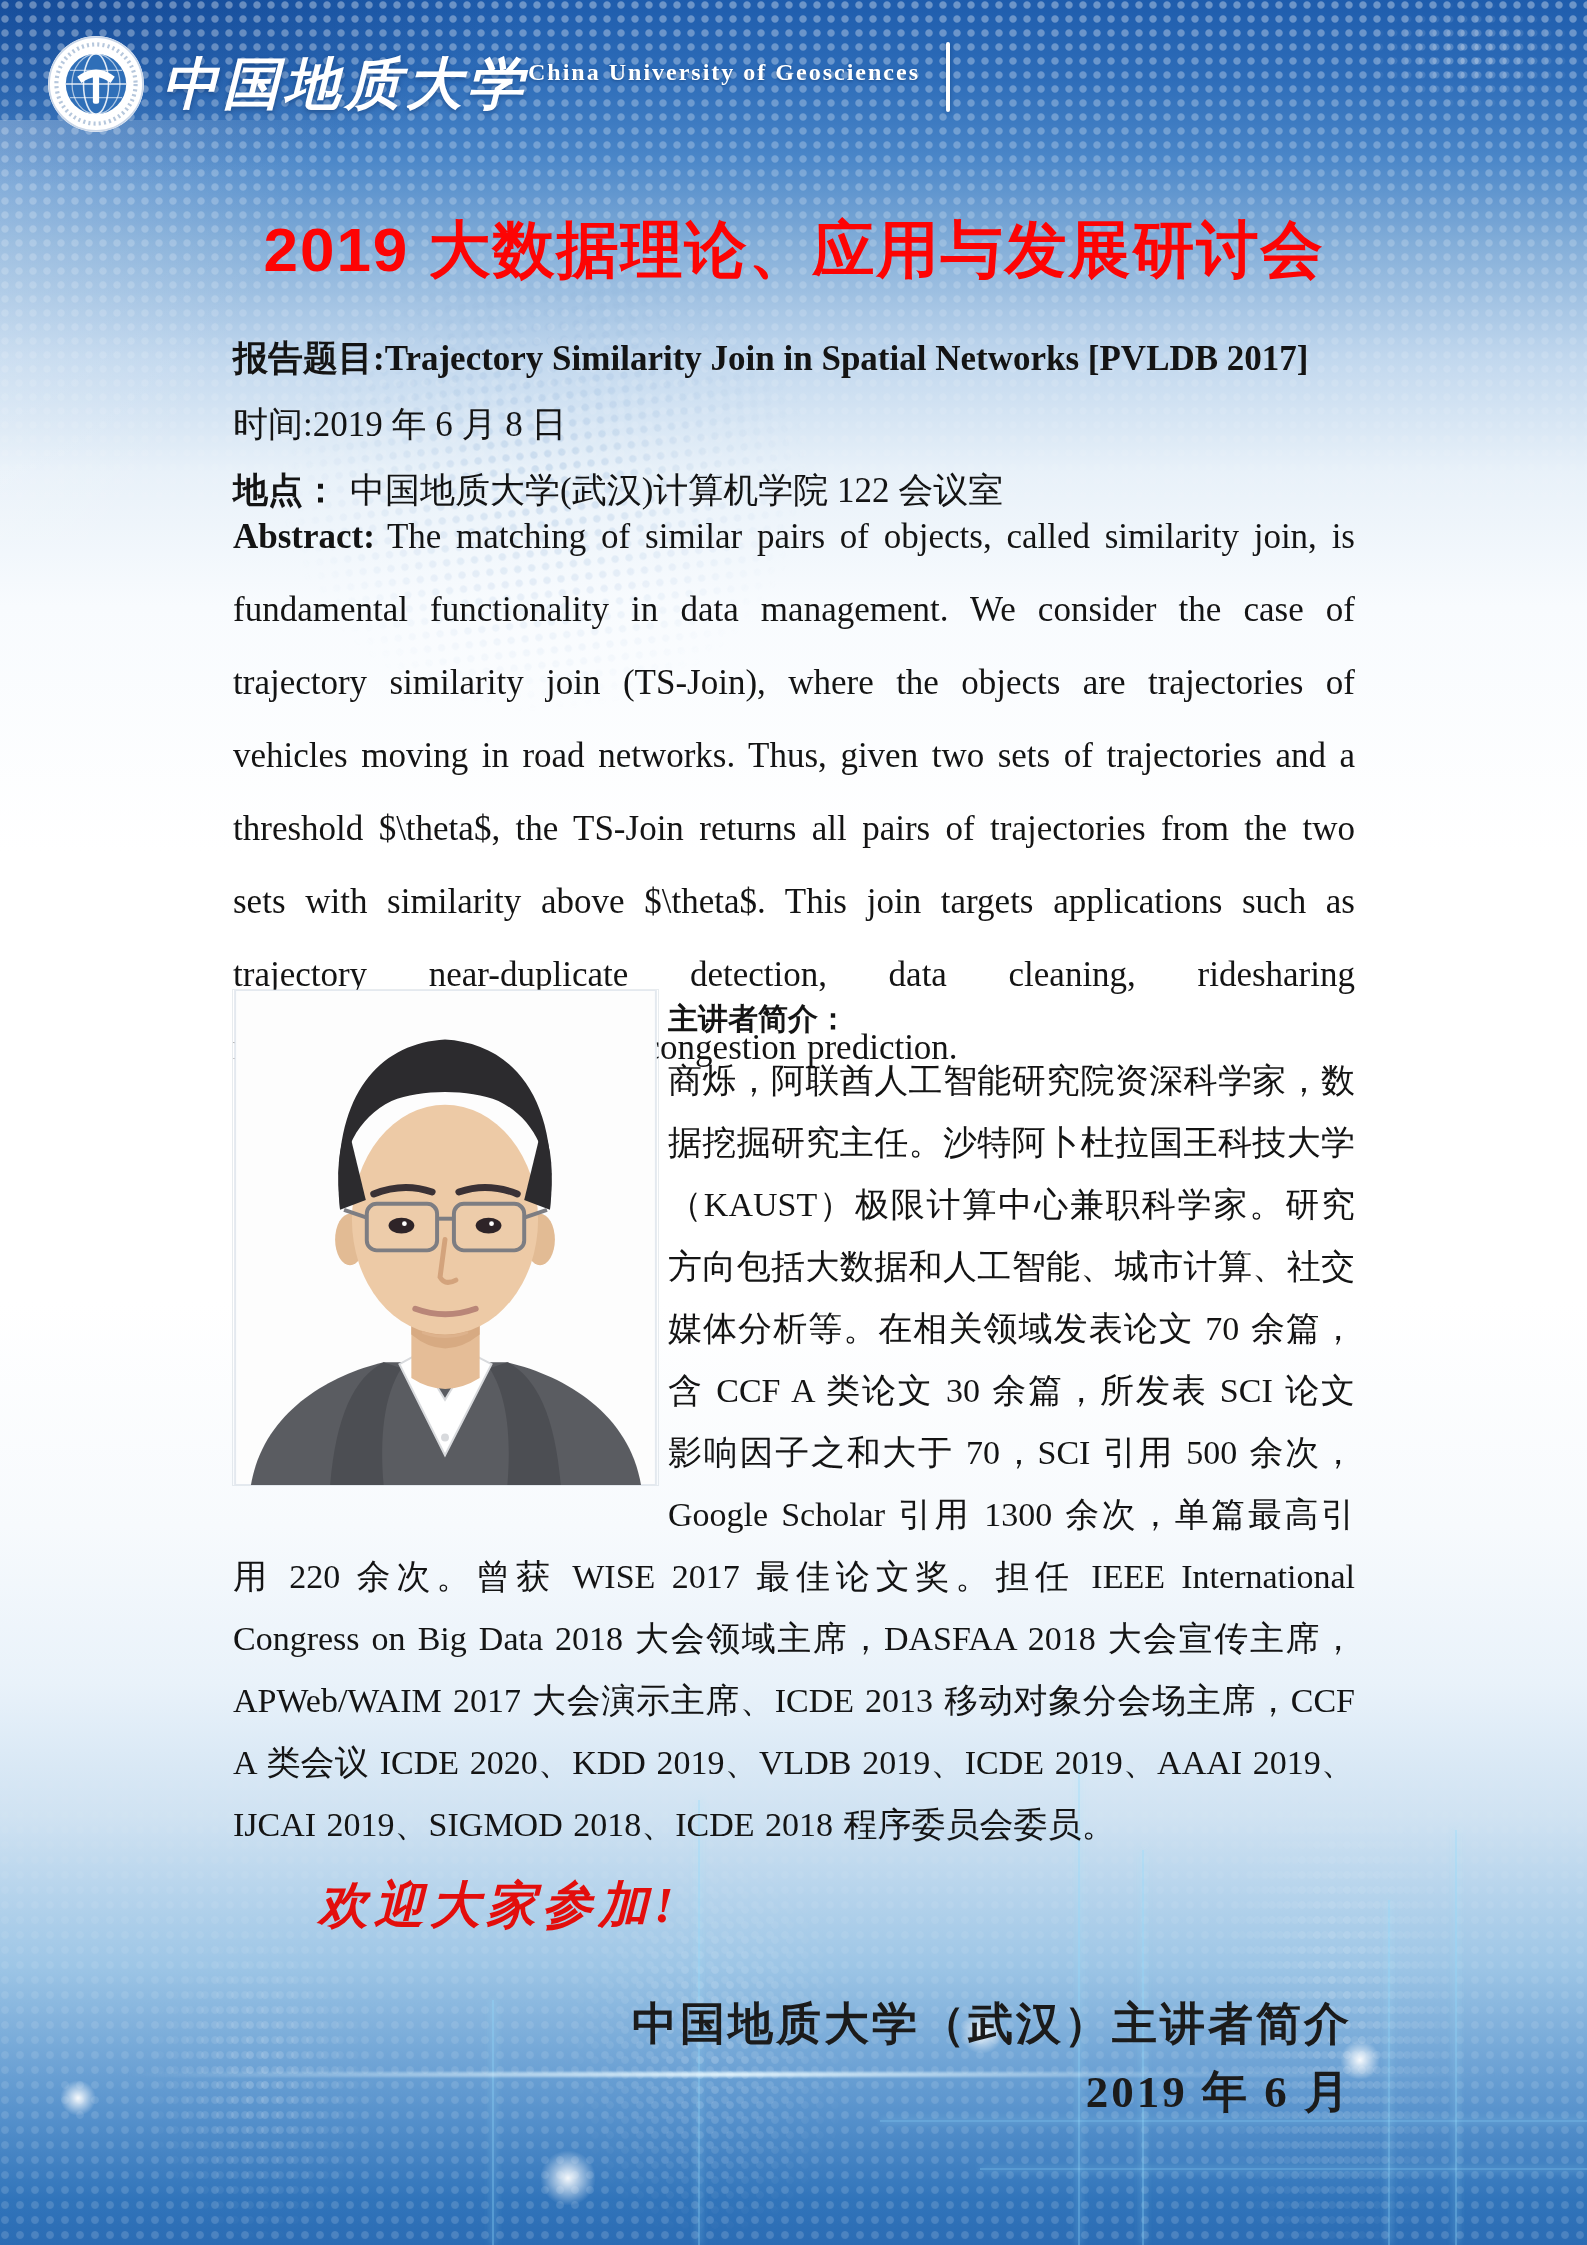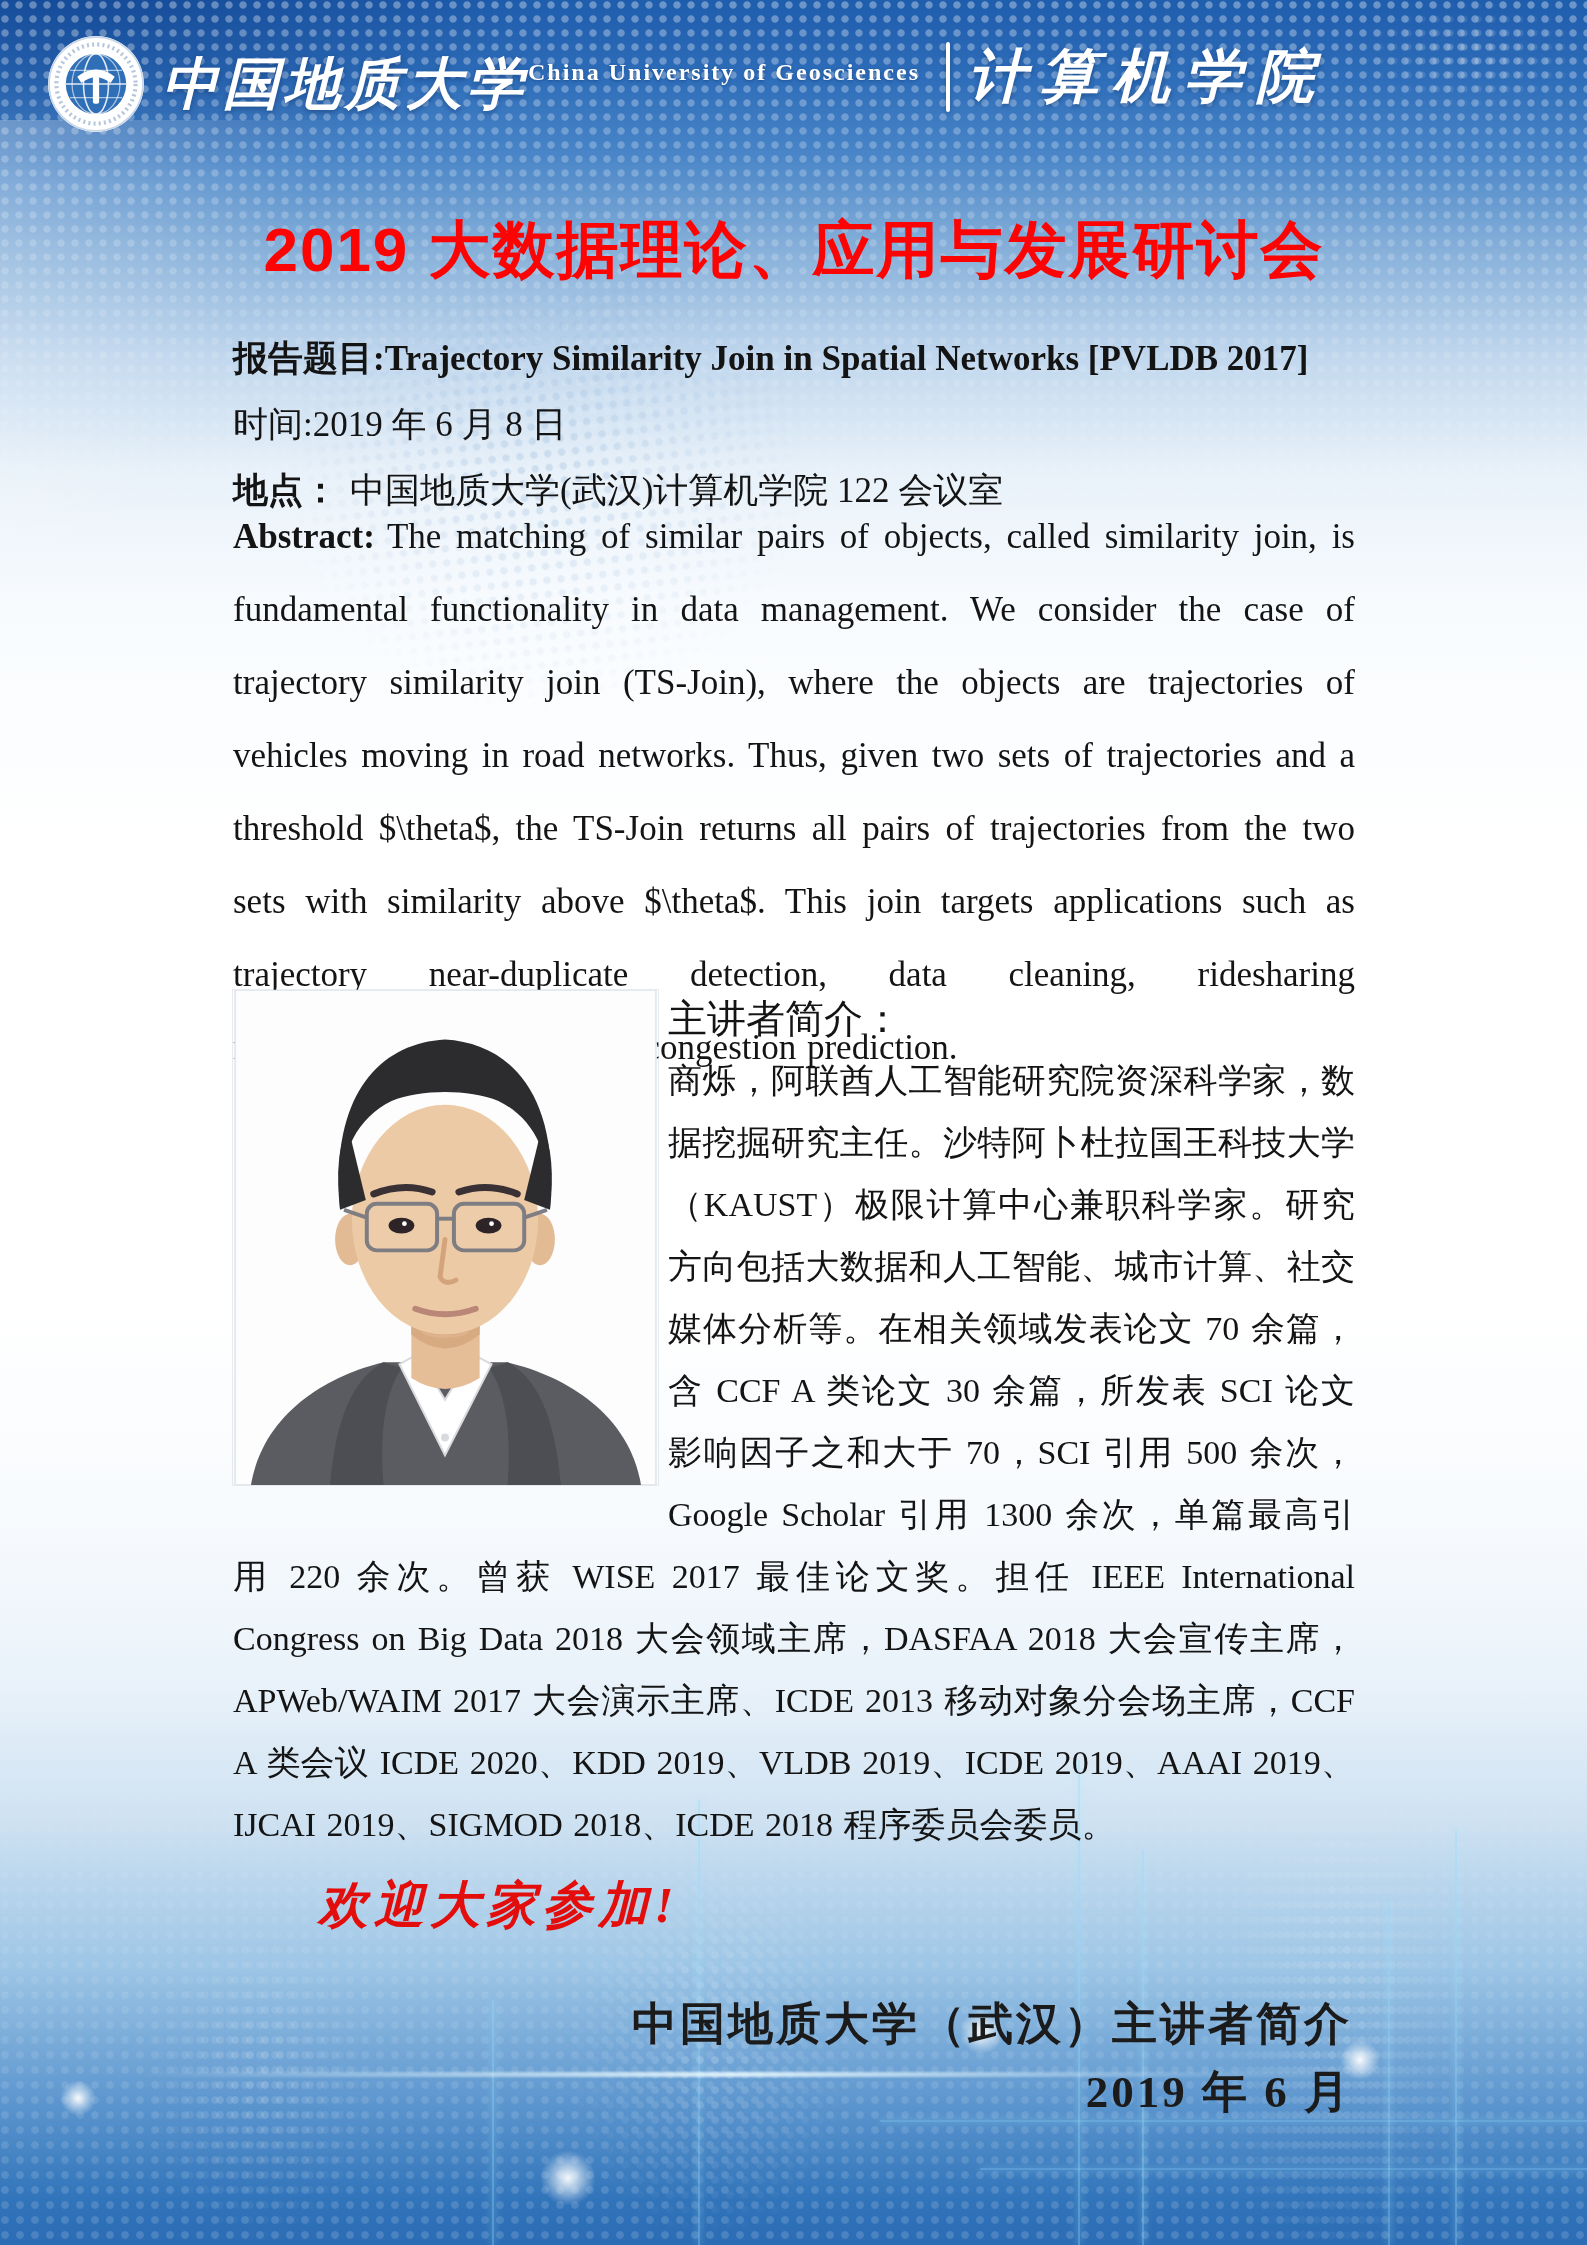--- a/index.html
+++ b/index.html
@@ -69,21 +69,21 @@
   .meta p{margin:0;line-height:66px;}
   .bold{font-weight:bold;}
   .lbl{}
   .lbl.nogap{margin-right:12px;}
   .abstract{position:absolute;top:500px;left:233px;width:1122px;margin:0;
     font-size:35px;line-height:73px;text-align:justify;word-spacing:2px;}
   .abstract .lbl{margin-right:12px;}
   .speaker{position:absolute;top:988px;left:233px;width:1122px;}
   .photo-wrap{float:left;width:425px;height:530px;margin:2px 10px 0 0;}
   .photo{width:425px;height:495px;display:block;box-shadow:0 0 0 1px rgba(190,200,210,.35);}
-  .speaker h3{margin:0;font-size:39px;line-height:62px;font-weight:normal;}
+  .speaker h3{margin:0;font-size:30px;line-height:62px;font-weight:bold;}
   .bio{margin:0;font-size:34px;line-height:62px;text-align:justify;word-spacing:2px;}
   .welcome{position:absolute;top:1872px;left:318px;margin:0;font-size:50px;font-weight:bold;
     font-style:italic;color:#e30e0c;letter-spacing:6px;}
   .footer{position:absolute;top:1990px;right:235px;width:900px;text-align:right;
     font-size:45px;font-weight:bold;line-height:68px;color:#1b1b1b;letter-spacing:3px;}
 </style>
 </head>
 <body>
 
 <div class="page">
@@ -124,21 +124,20 @@
       <line x1="23" y1="35" x2="73" y2="35" stroke="rgba(255,255,255,.6)" stroke-width="1.2"></line>
       <line x1="23" y1="61" x2="73" y2="61" stroke="rgba(255,255,255,.6)" stroke-width="1.2"></line>
       <path d="M30,41 Q48,27 66,41 L62,47 Q48,36 34,47 Z" fill="#ffffff"></path>
       <rect x="45" y="39" width="6" height="28" rx="2" fill="#ffffff"></rect>
     </svg>
     <div class="brand-col">
       <span class="brand-cn">中国地质大学</span>
       <span class="brand-en">China University of Geosciences</span>
     </div>
     <div class="brand-divider"></div>
-    <span class="brand-dept">计算机学院</span>
   </div>
 
   <h1 class="title">2019 大数据理论、应用与发展研讨会</h1>
 
   <div class="meta">
     <p class="bold"><span class="lbl">报告题目:</span><span>Trajectory Similarity Join in Spatial Networks [PVLDB 2017]</span></p>
     <p><span class="lbl">时间:</span><span>2019 年 6 月 8 日</span></p>
     <p><span class="lbl nogap bold">地点：</span><span>中国地质大学(武汉)计算机学院 122 会议室</span></p>
   </div>
 

